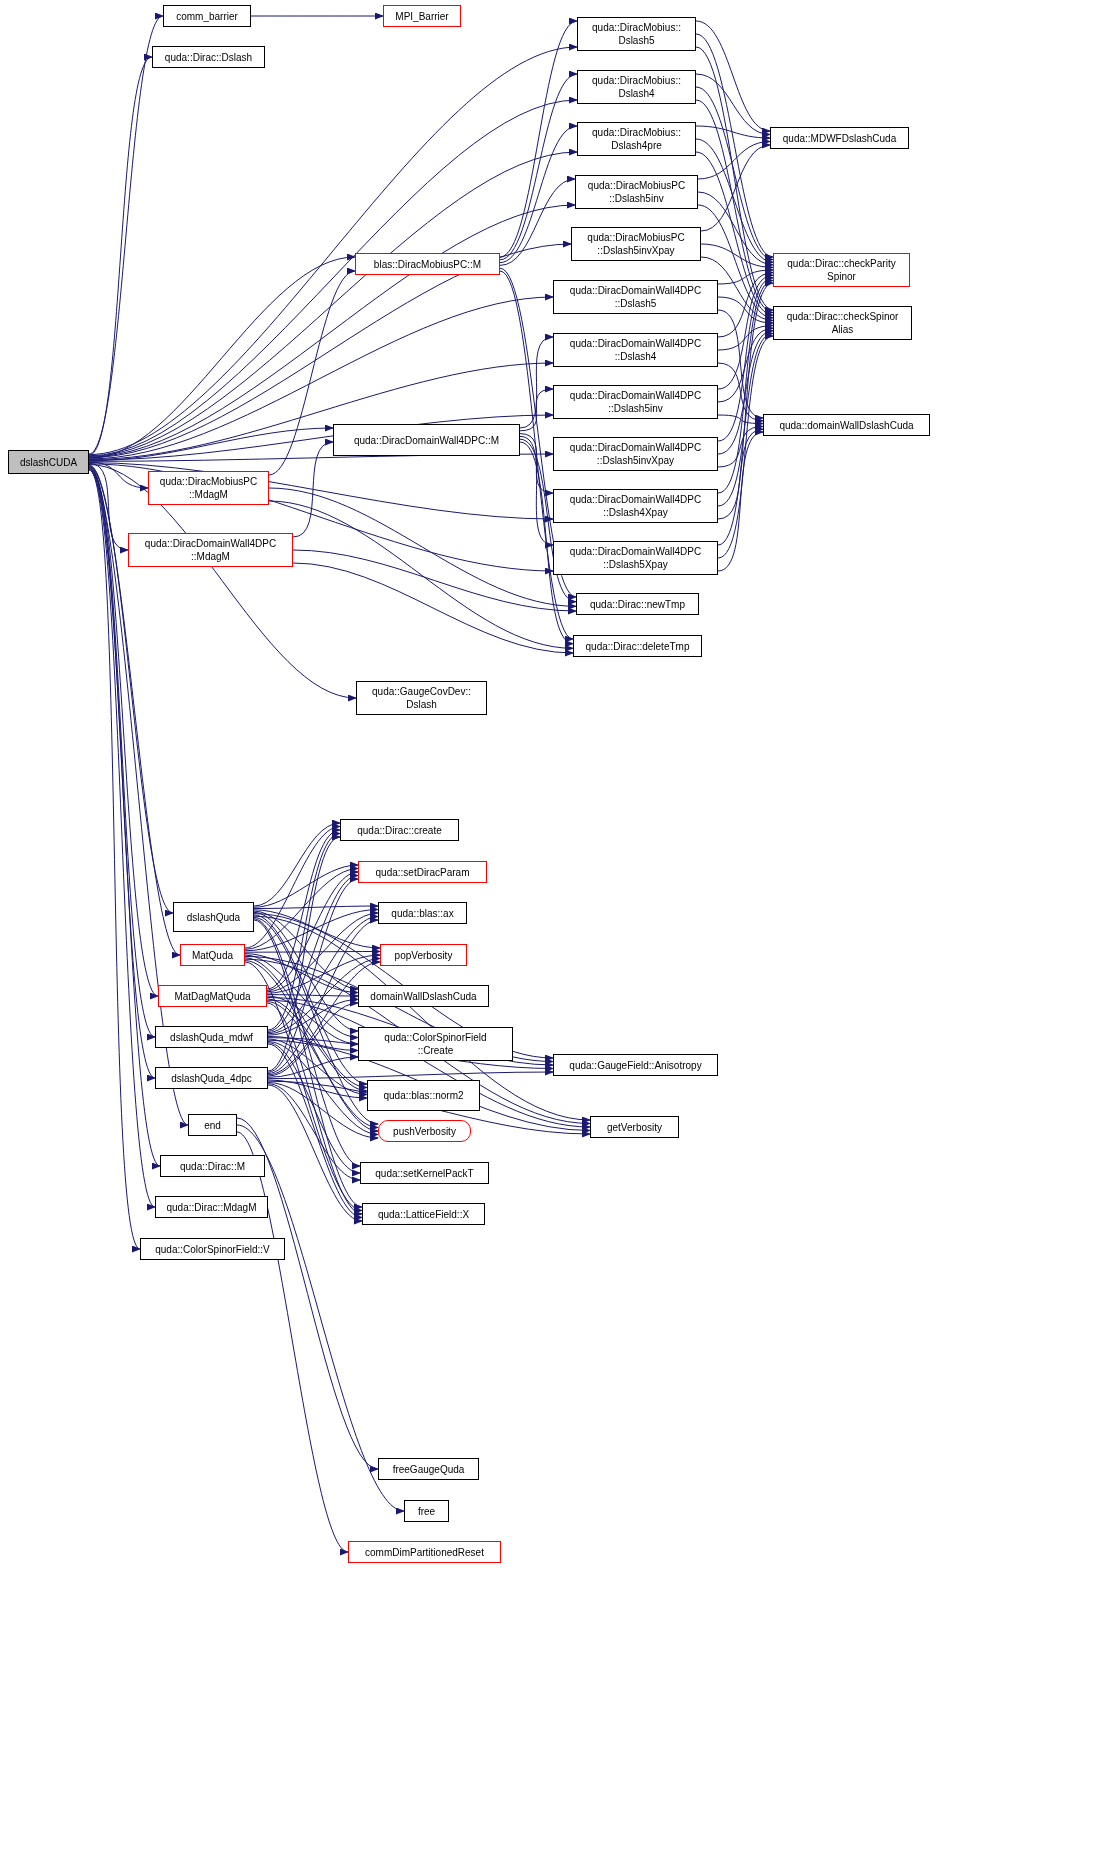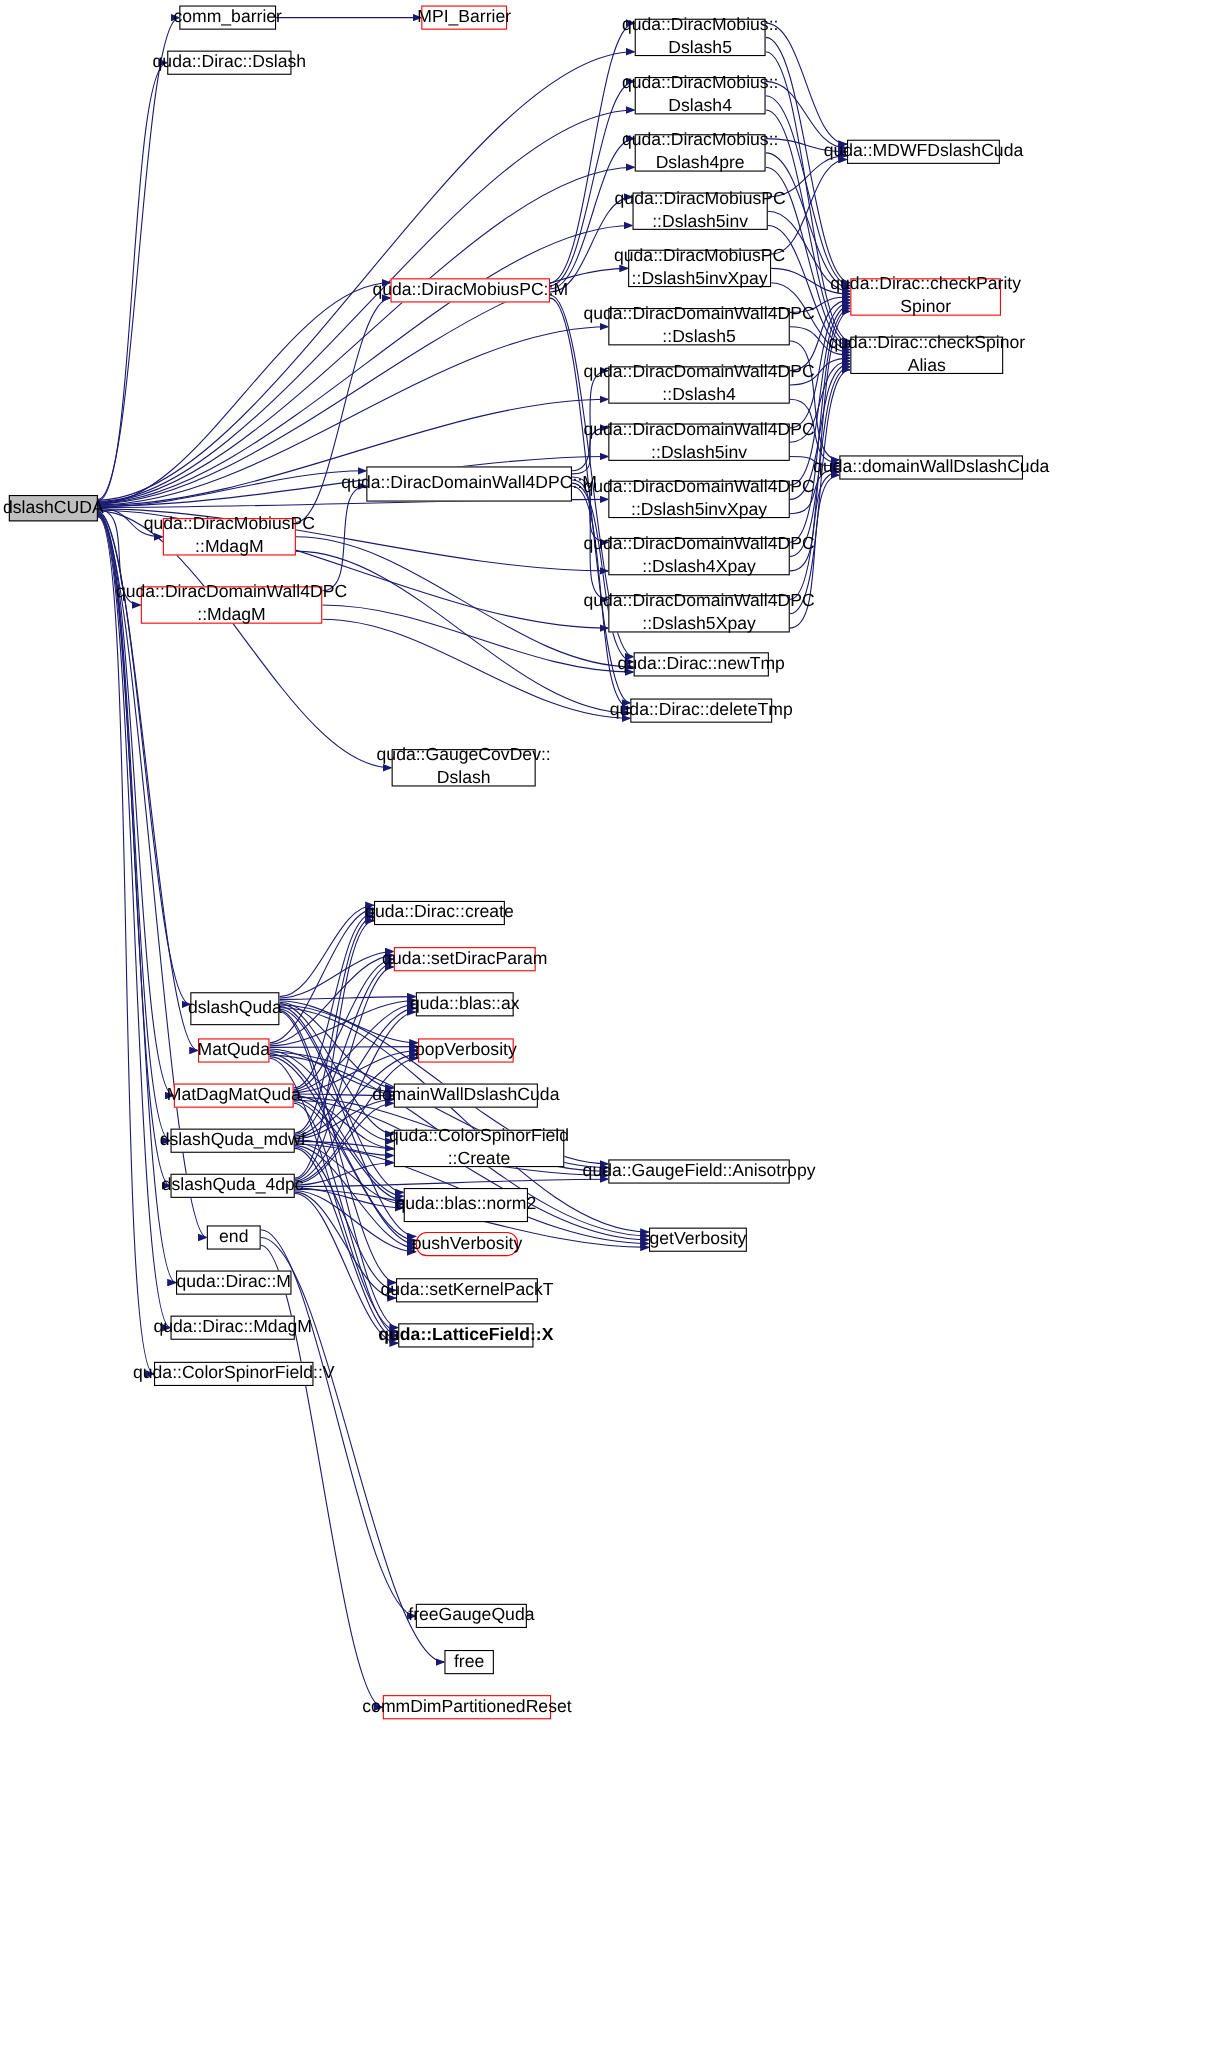--- a/index.html
+++ b/index.html
@@ -13,21 +13,21 @@
   .graph svg{position:absolute;left:0;top:0;z-index:1;}
   .node{
     position:absolute;
     z-index:2;
     display:flex;align-items:center;justify-content:center;
     text-align:center;
     box-sizing:border-box;
     border:1px solid #000000;
     background:#ffffff;
     color:#000000;
-    font-size:16px;
+    font-size:10px;
     line-height:1.3;
     white-space:pre-line;
     padding:0 2px;
     cursor:pointer;
   }
   .node.truncated{border-color:#ff0000;}
   .node.current{background:#bfbfbf;cursor:default;}
   path.edge{fill:none;stroke:#191970;stroke-width:1;}
 </style>
 </head>
@@ -200,21 +200,21 @@
 Spinor</div>
     <div class="node" style="left: 773px; top: 306px; width: 139px; height: 34px;">quda::Dirac::checkSpinor
 Alias</div>
     <div class="node" style="left: 553px; top: 280px; width: 165px; height: 34px;">quda::DiracDomainWall4DPC
 ::Dslash5</div>
     <div class="node" style="left: 553px; top: 333px; width: 165px; height: 34px;">quda::DiracDomainWall4DPC
 ::Dslash4</div>
     <div class="node" style="left: 553px; top: 385px; width: 165px; height: 34px;">quda::DiracDomainWall4DPC
 ::Dslash5inv</div>
     <div class="node" style="left: 763px; top: 414px; width: 167px; height: 22px;">quda::domainWallDslashCuda</div>
-    <div class="node truncated" style="left: 355px; top: 253px; width: 145px; height: 22px;">quda::DiracMobiusPC::M</div>
+    <div class="node truncated" style="left: 355px; top: 253px; width: 145px; height: 22px;">blas::DiracMobiusPC::M</div>
     <div class="node" style="left: 333px; top: 424px; width: 187px; height: 32px;">quda::DiracDomainWall4DPC::M</div>
     <div class="node" style="left: 553px; top: 437px; width: 165px; height: 34px;">quda::DiracDomainWall4DPC
 ::Dslash5invXpay</div>
     <div class="node" style="left: 553px; top: 489px; width: 165px; height: 34px;">quda::DiracDomainWall4DPC
 ::Dslash4Xpay</div>
     <div class="node" style="left: 553px; top: 541px; width: 165px; height: 34px;">quda::DiracDomainWall4DPC
 ::Dslash5Xpay</div>
     <div class="node truncated" style="left: 148px; top: 471px; width: 121px; height: 34px;">quda::DiracMobiusPC
 ::MdagM</div>
     <div class="node truncated" style="left: 128px; top: 533px; width: 165px; height: 34px;">quda::DiracDomainWall4DPC
@@ -234,20 +234,20 @@
     <div class="node" style="left: 155px; top: 1026px; width: 113px; height: 22px;">dslashQuda_mdwf</div>
     <div class="node" style="left: 358px; top: 1027px; width: 155px; height: 34px;">quda::ColorSpinorField
 ::Create</div>
     <div class="node" style="left: 155px; top: 1067px; width: 113px; height: 22px;">dslashQuda_4dpc</div>
     <div class="node" style="left: 367px; top: 1080px; width: 113px; height: 31px;">quda::blas::norm2</div>
     <div class="node" style="left: 188px; top: 1114px; width: 49px; height: 22px;">end</div>
     <div class="node truncated" style="left: 378px; top: 1120px; width: 93px; height: 22px; border-radius: 10px;">pushVerbosity</div>
     <div class="node" style="left: 160px; top: 1155px; width: 105px; height: 22px;">quda::Dirac::M</div>
     <div class="node" style="left: 360px; top: 1162px; width: 129px; height: 22px;">quda::setKernelPackT</div>
     <div class="node" style="left: 155px; top: 1196px; width: 113px; height: 22px;">quda::Dirac::MdagM</div>
-    <div class="node" style="left: 362px; top: 1203px; width: 123px; height: 22px; font-weight: bold;">quda::LatticeField::X</div>
+    <div class="node" style="left: 362px; top: 1203px; width: 123px; height: 22px;">quda::LatticeField::X</div>
     <div class="node" style="left: 140px; top: 1238px; width: 145px; height: 22px;">quda::ColorSpinorField::V</div>
     <div class="node" style="left: 553px; top: 1054px; width: 165px; height: 22px;">quda::GaugeField::Anisotropy</div>
     <div class="node" style="left: 590px; top: 1116px; width: 89px; height: 22px;">getVerbosity</div>
     <div class="node" style="left: 378px; top: 1458px; width: 101px; height: 22px;">freeGaugeQuda</div>
     <div class="node" style="left: 404px; top: 1500px; width: 45px; height: 22px;">free</div>
     <div class="node truncated" style="left: 348px; top: 1541px; width: 153px; height: 22px;">commDimPartitionedReset</div>
   </div>
 
 </body></html>

